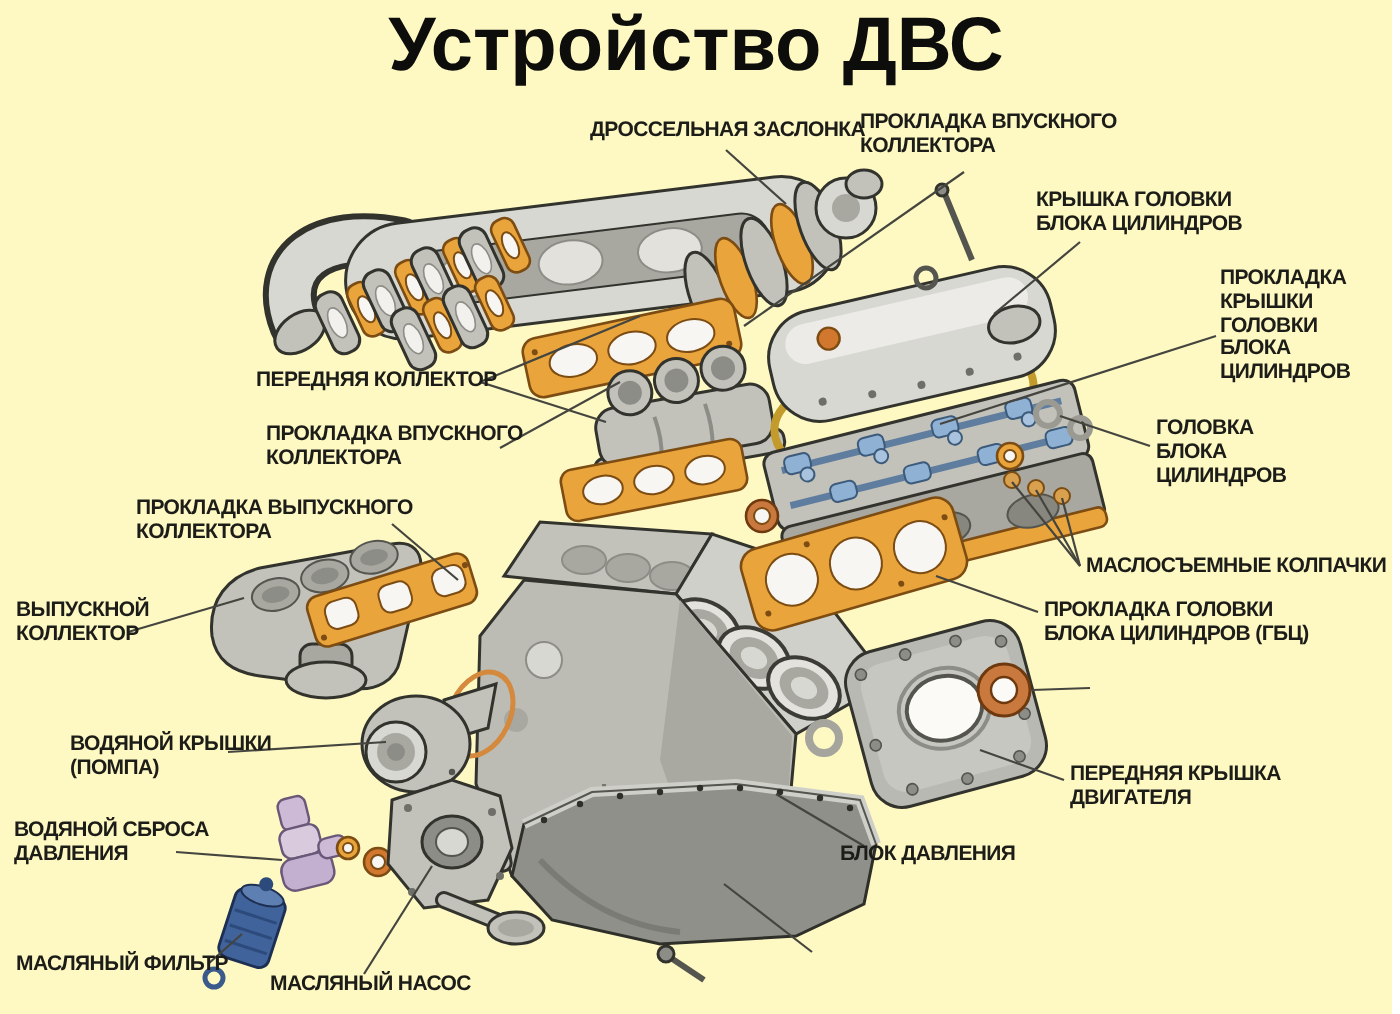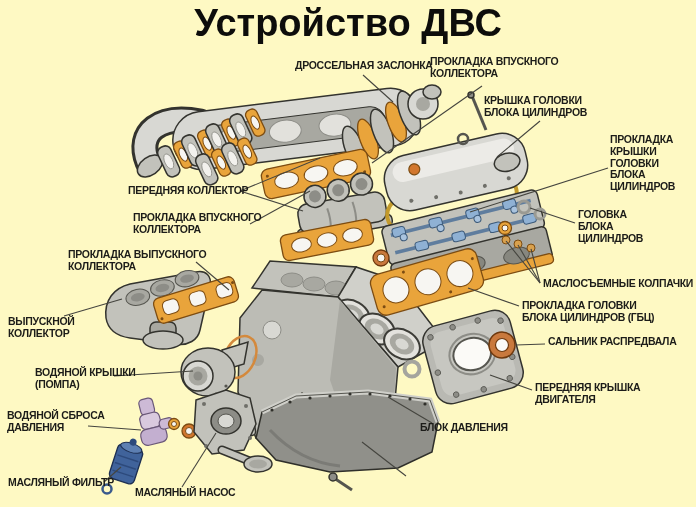--- a/index.html
+++ b/index.html
@@ -13,26 +13,26 @@
     text-align:center;font-size:38px;font-weight:700;color:#0d0d0b;
     letter-spacing:0px;
   }
   .diagram-svg{position:absolute;left:0;top:0;}
   .lb{
     position:absolute;font-size:10.5px;font-weight:700;color:#1c1c19;
     line-height:1.12;letter-spacing:-0.3px;white-space:pre-line;
   }
   #lb-throttle{left:295px;top:60px}
   #lb-intake-gasket-top{left:430px;top:56px}
-  #lb-valve-cover{left:484px;top:95px}
+  #lb-valve-cover{left:518px;top:95px}
   #lb-valve-cover-gasket{left:610px;top:134px}
   #lb-intake-manifold{left:128px;top:185px}
   #lb-intake-gasket-left{left:133px;top:212px}
   #lb-exhaust-gasket{left:68px;top:249px}
-  #lb-exhaust-manifold{left:8px;top:316px}
+  #lb-exhaust-manifold{left:8px;top:300px}
   #lb-head{left:578px;top:209px}
   #lb-valve-seals{left:543px;top:278px}
   #lb-head-gasket{left:522px;top:300px}
   #lb-cam-seal{left:548px;top:336px}
   #lb-front-cover{left:535px;top:382px}
   #lb-water-pump{left:35px;top:367px}
   #lb-relief-valve{left:7px;top:410px}
   #lb-oil-filter{left:8px;top:477px}
   #lb-oil-pump{left:135px;top:487px}
   #lb-block{left:420px;top:422px}
@@ -393,21 +393,20 @@
 <div class="lb" id="lb-exhaust-gasket">ПРОКЛАДКА ВЫПУСКНОГО
 КОЛЛЕКТОРА</div>
 <div class="lb" id="lb-exhaust-manifold">ВЫПУСКНОЙ
 КОЛЛЕКТОР</div>
 <div class="lb" id="lb-head">ГОЛОВКА
 БЛОКА
 ЦИЛИНДРОВ</div>
 <div class="lb" id="lb-head-gasket">ПРОКЛАДКА ГОЛОВКИ
 БЛОКА ЦИЛИНДРОВ (ГБЦ)</div>
 <div class="lb" id="lb-valve-seals">МАСЛОСЪЕМНЫЕ КОЛПАЧКИ</div>
-<div class="lb" id="lb-cam-seal">САЛЬНИК РАСПРЕДВАЛА</div>
 <div class="lb" id="lb-front-cover">ПЕРЕДНЯЯ КРЫШКА ДВИГАТЕЛЯ</div>
 <div class="lb" id="lb-water-pump">ВОДЯНОЙ КРЫШКИ
 (ПОМПА)</div>
 <div class="lb" id="lb-relief-valve">ВОДЯНОЙ СБРОСА
 ДАВЛЕНИЯ</div>
 <div class="lb" id="lb-oil-filter">МАСЛЯНЫЙ ФИЛЬТР</div>
 <div class="lb" id="lb-oil-pump">МАСЛЯНЫЙ НАСОС</div>
 <div class="lb" id="lb-block">БЛОК ДАВЛЕНИЯ</div>
 
 </div>

